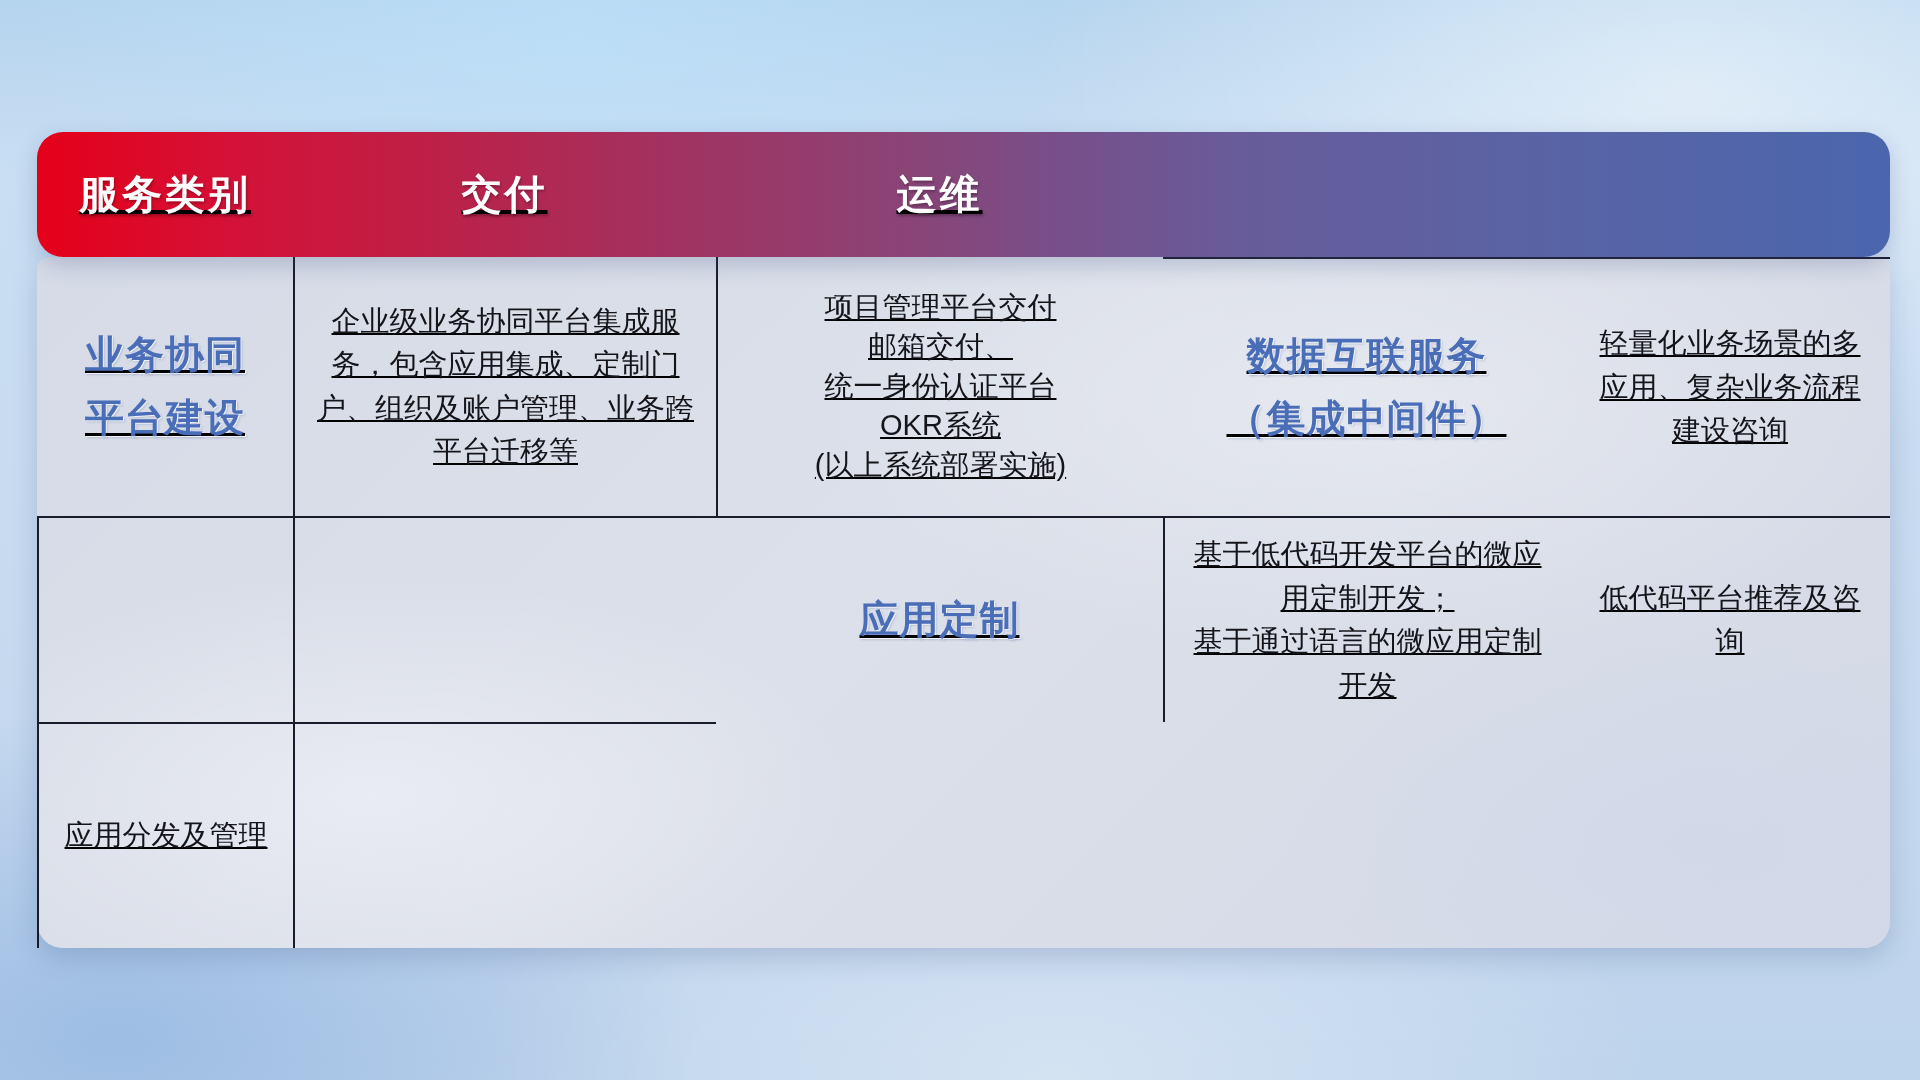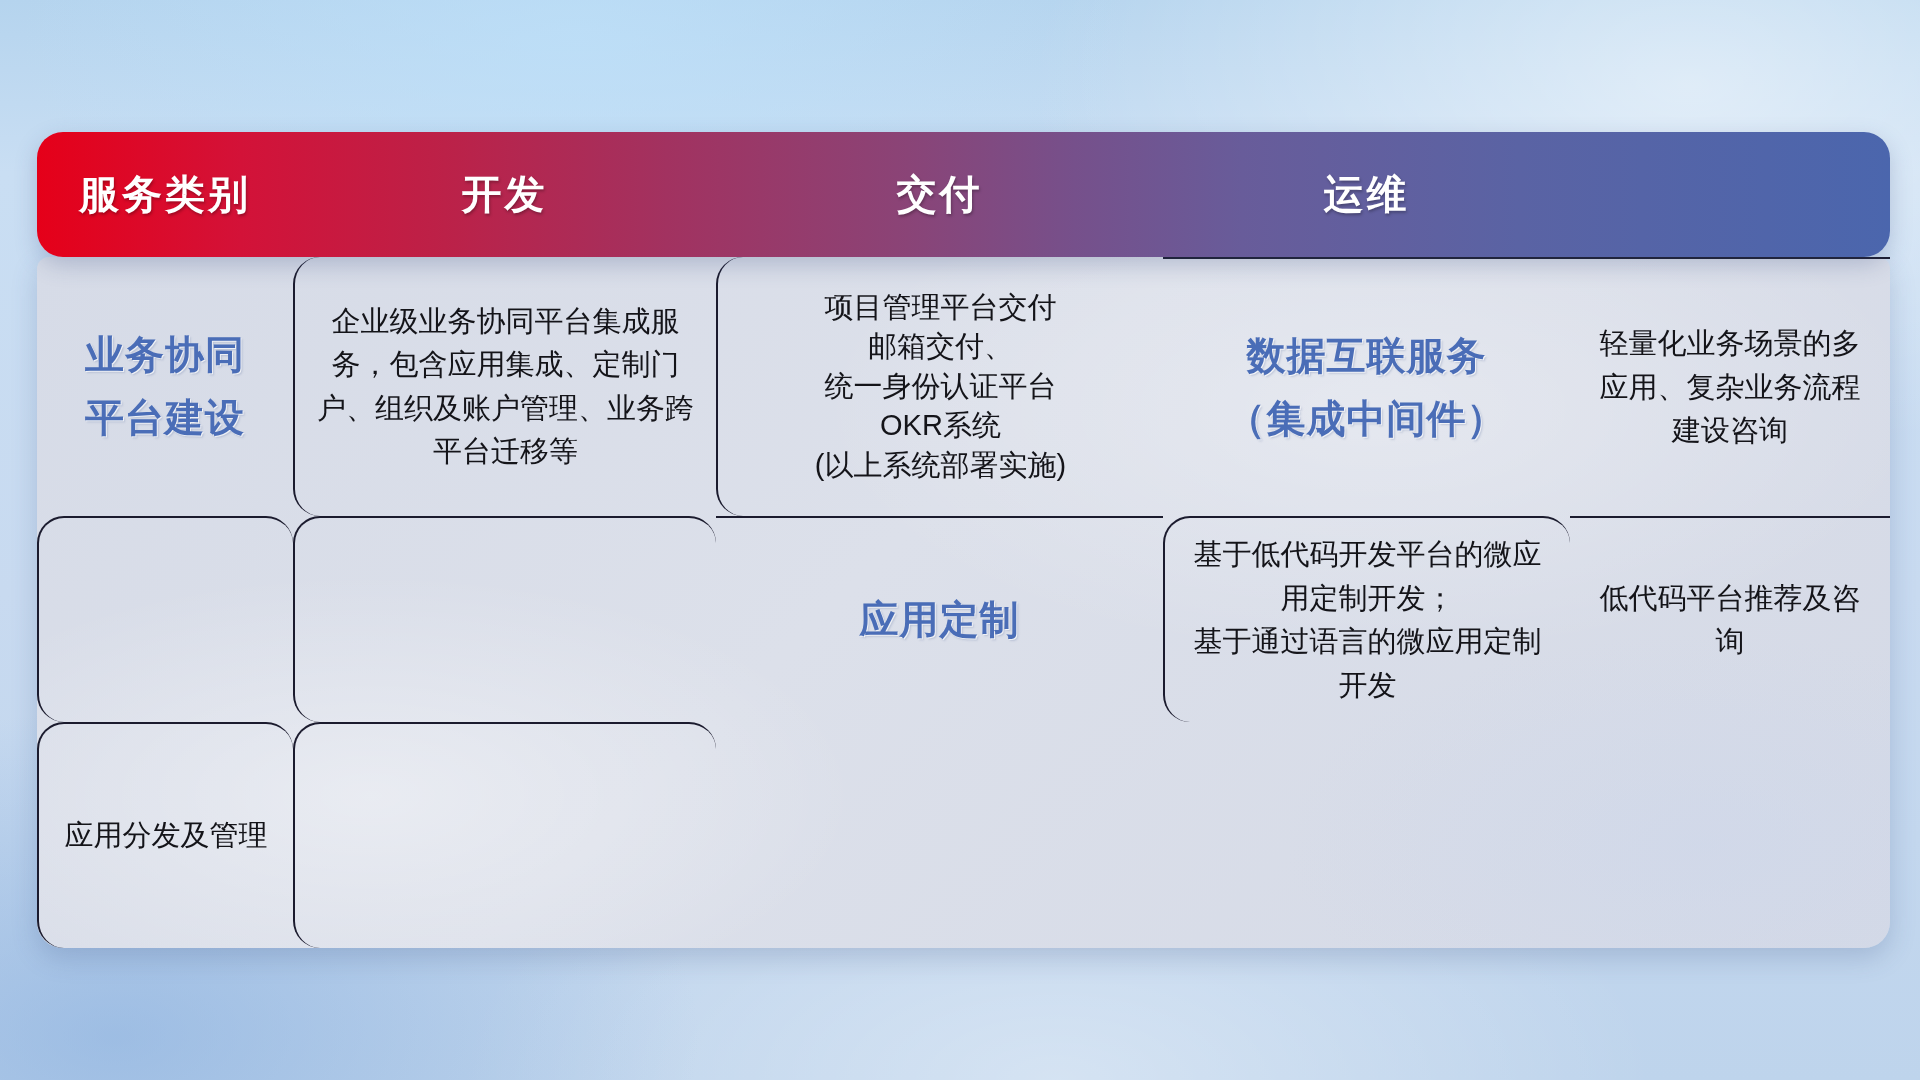--- a/index.html
+++ b/index.html
@@ -10,21 +10,21 @@
     overflow: hidden;
     font-family: "Liberation Sans", "DejaVu Sans", sans-serif;
     background:
       radial-gradient(900px 500px at 6% 96%, rgba(130,170,220,0.55), rgba(130,170,220,0) 65%),
       radial-gradient(1100px 620px at 88% 8%, rgba(255,255,255,0.5), rgba(255,255,255,0) 60%),
       radial-gradient(800px 420px at 30% 4%, rgba(190,225,250,0.7), rgba(190,225,250,0) 70%),
       radial-gradient(1000px 500px at 55% 100%, rgba(255,255,255,0.35), rgba(255,255,255,0) 60%),
       linear-gradient(180deg, #b5d4ee 0%, #c9def3 16%, #c8daf0 55%, #bed4ec 100%);
   }
 
-  .table-wrap { position: absolute; left: 37px; top: 132px; width: 1853px; }
+  .table-wrap { position: absolute; left: 37px; top: 132px; width: 1853px; text-decoration: underline; }
 
   .table-header {
     position: relative; z-index: 2;
     height: 125px;
     display: grid;
     grid-template-columns: 256px 423px 447px 407px 320px;
     align-items: center;
     border-radius: 26px;
     background: linear-gradient(90deg,
       #e50019 0%, #d31238 11%, #bc2148 22%, #a23260 34%,
@@ -71,32 +71,31 @@
     font-weight: bold;
     font-size: 39px;
     line-height: 1.6;
     letter-spacing: 1px;
     text-shadow: 1px 1px 0 rgba(255,255,255,0.75), 2px 2px 2px rgba(90,110,160,0.25);
     padding: 0 8px;
   }
   .td.delivery { line-height: 1.36; }
 
   
-  .bl { border-left: 2px solid #1b1b2e; border-radius: 27px; }
+  .bl { border-left: 2px solid #1b1b2e; }
   .bt { border-top: 2px solid #1b1b2e; }
 </style>
 </head>
 <body>
 
 <div class="canvas">
   <div class="table-wrap">
 
     <div class="table-header">
       <div class="th">服务类别</div>
-      <div class="th">开发</div>
       <div class="th">交付</div>
       <div class="th">运维</div>
     </div>
 
     <div class="table-body">
 
       <div class="td cat">业务协同
 平台建设</div>
       <div class="td bl">企业级业务协同平台集成服务，包含应用集成、定制门户、组织及账户管理、业务跨平台迁移等</div>
       <div class="td bl delivery">项目管理平台交付

